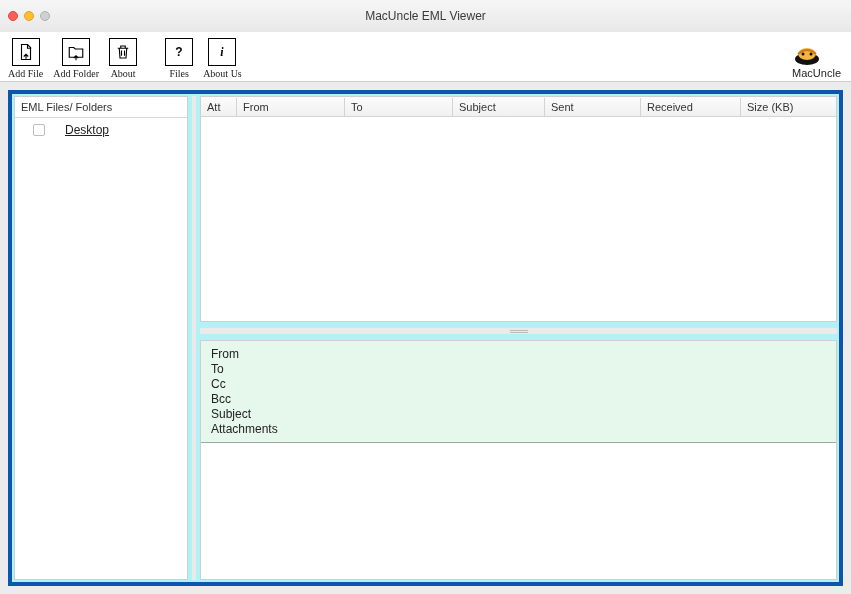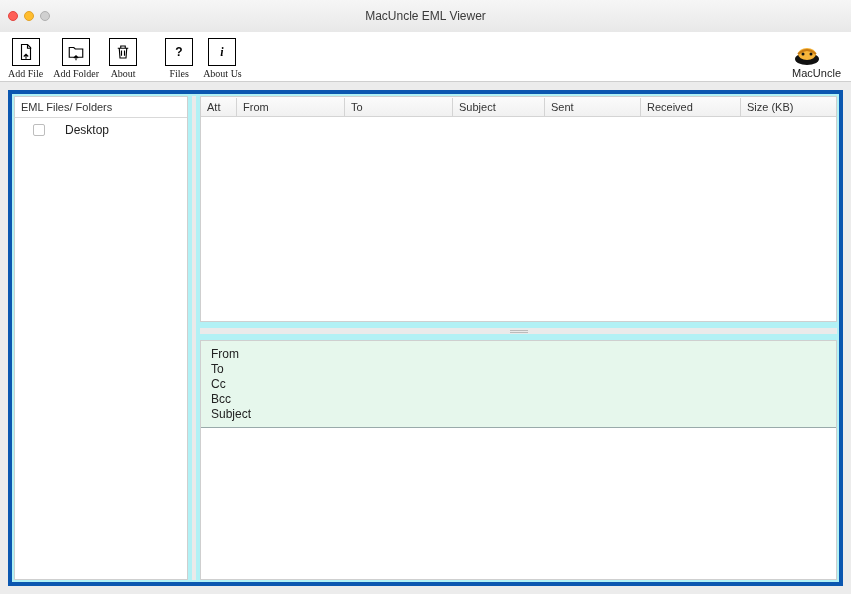--- a/index.html
+++ b/index.html
@@ -64,21 +64,21 @@
     width: 174px;
     background: #fff;
     border: 1px solid #cfcfcf;
     display: flex; flex-direction: column;
     min-height: 0;
   }
   .left-header {
     font-size: 11px; padding: 4px 6px; border-bottom: 1px solid #d9d9d9;
     color: #333;
   }
-  .tree { padding-top: 2px; font-size: 12px; }
+  .tree { padding-top: 2px; font-size: 12px; text-decoration: underline; }
   .tree-item { display:flex; align-items:center; padding: 3px 8px; }
   .tree-item .cb {
     width: 12px; height: 12px; border: 1px solid #bdbdbd; border-radius: 2px;
     background:#fff; margin-right: 20px; margin-left: 10px;
   }
   .tree-item .name { color:#222; }
 
   .divider {
     width: 4px; background: #eaeaea;
   }
@@ -252,18 +252,19 @@
     </div>
 
     <div class="detail-box">
       <div class="meta">
         <div class="left-col">
           <div>From</div>
           <div>To</div>
           <div>Cc</div>
           <div>Bcc</div>
           <div>Subject</div>
+          <div>Attachments</div>
         </div>
       </div>
       <div class="body-area"></div>
     </div>
   </div>
 </div>
 
 </body></html>

